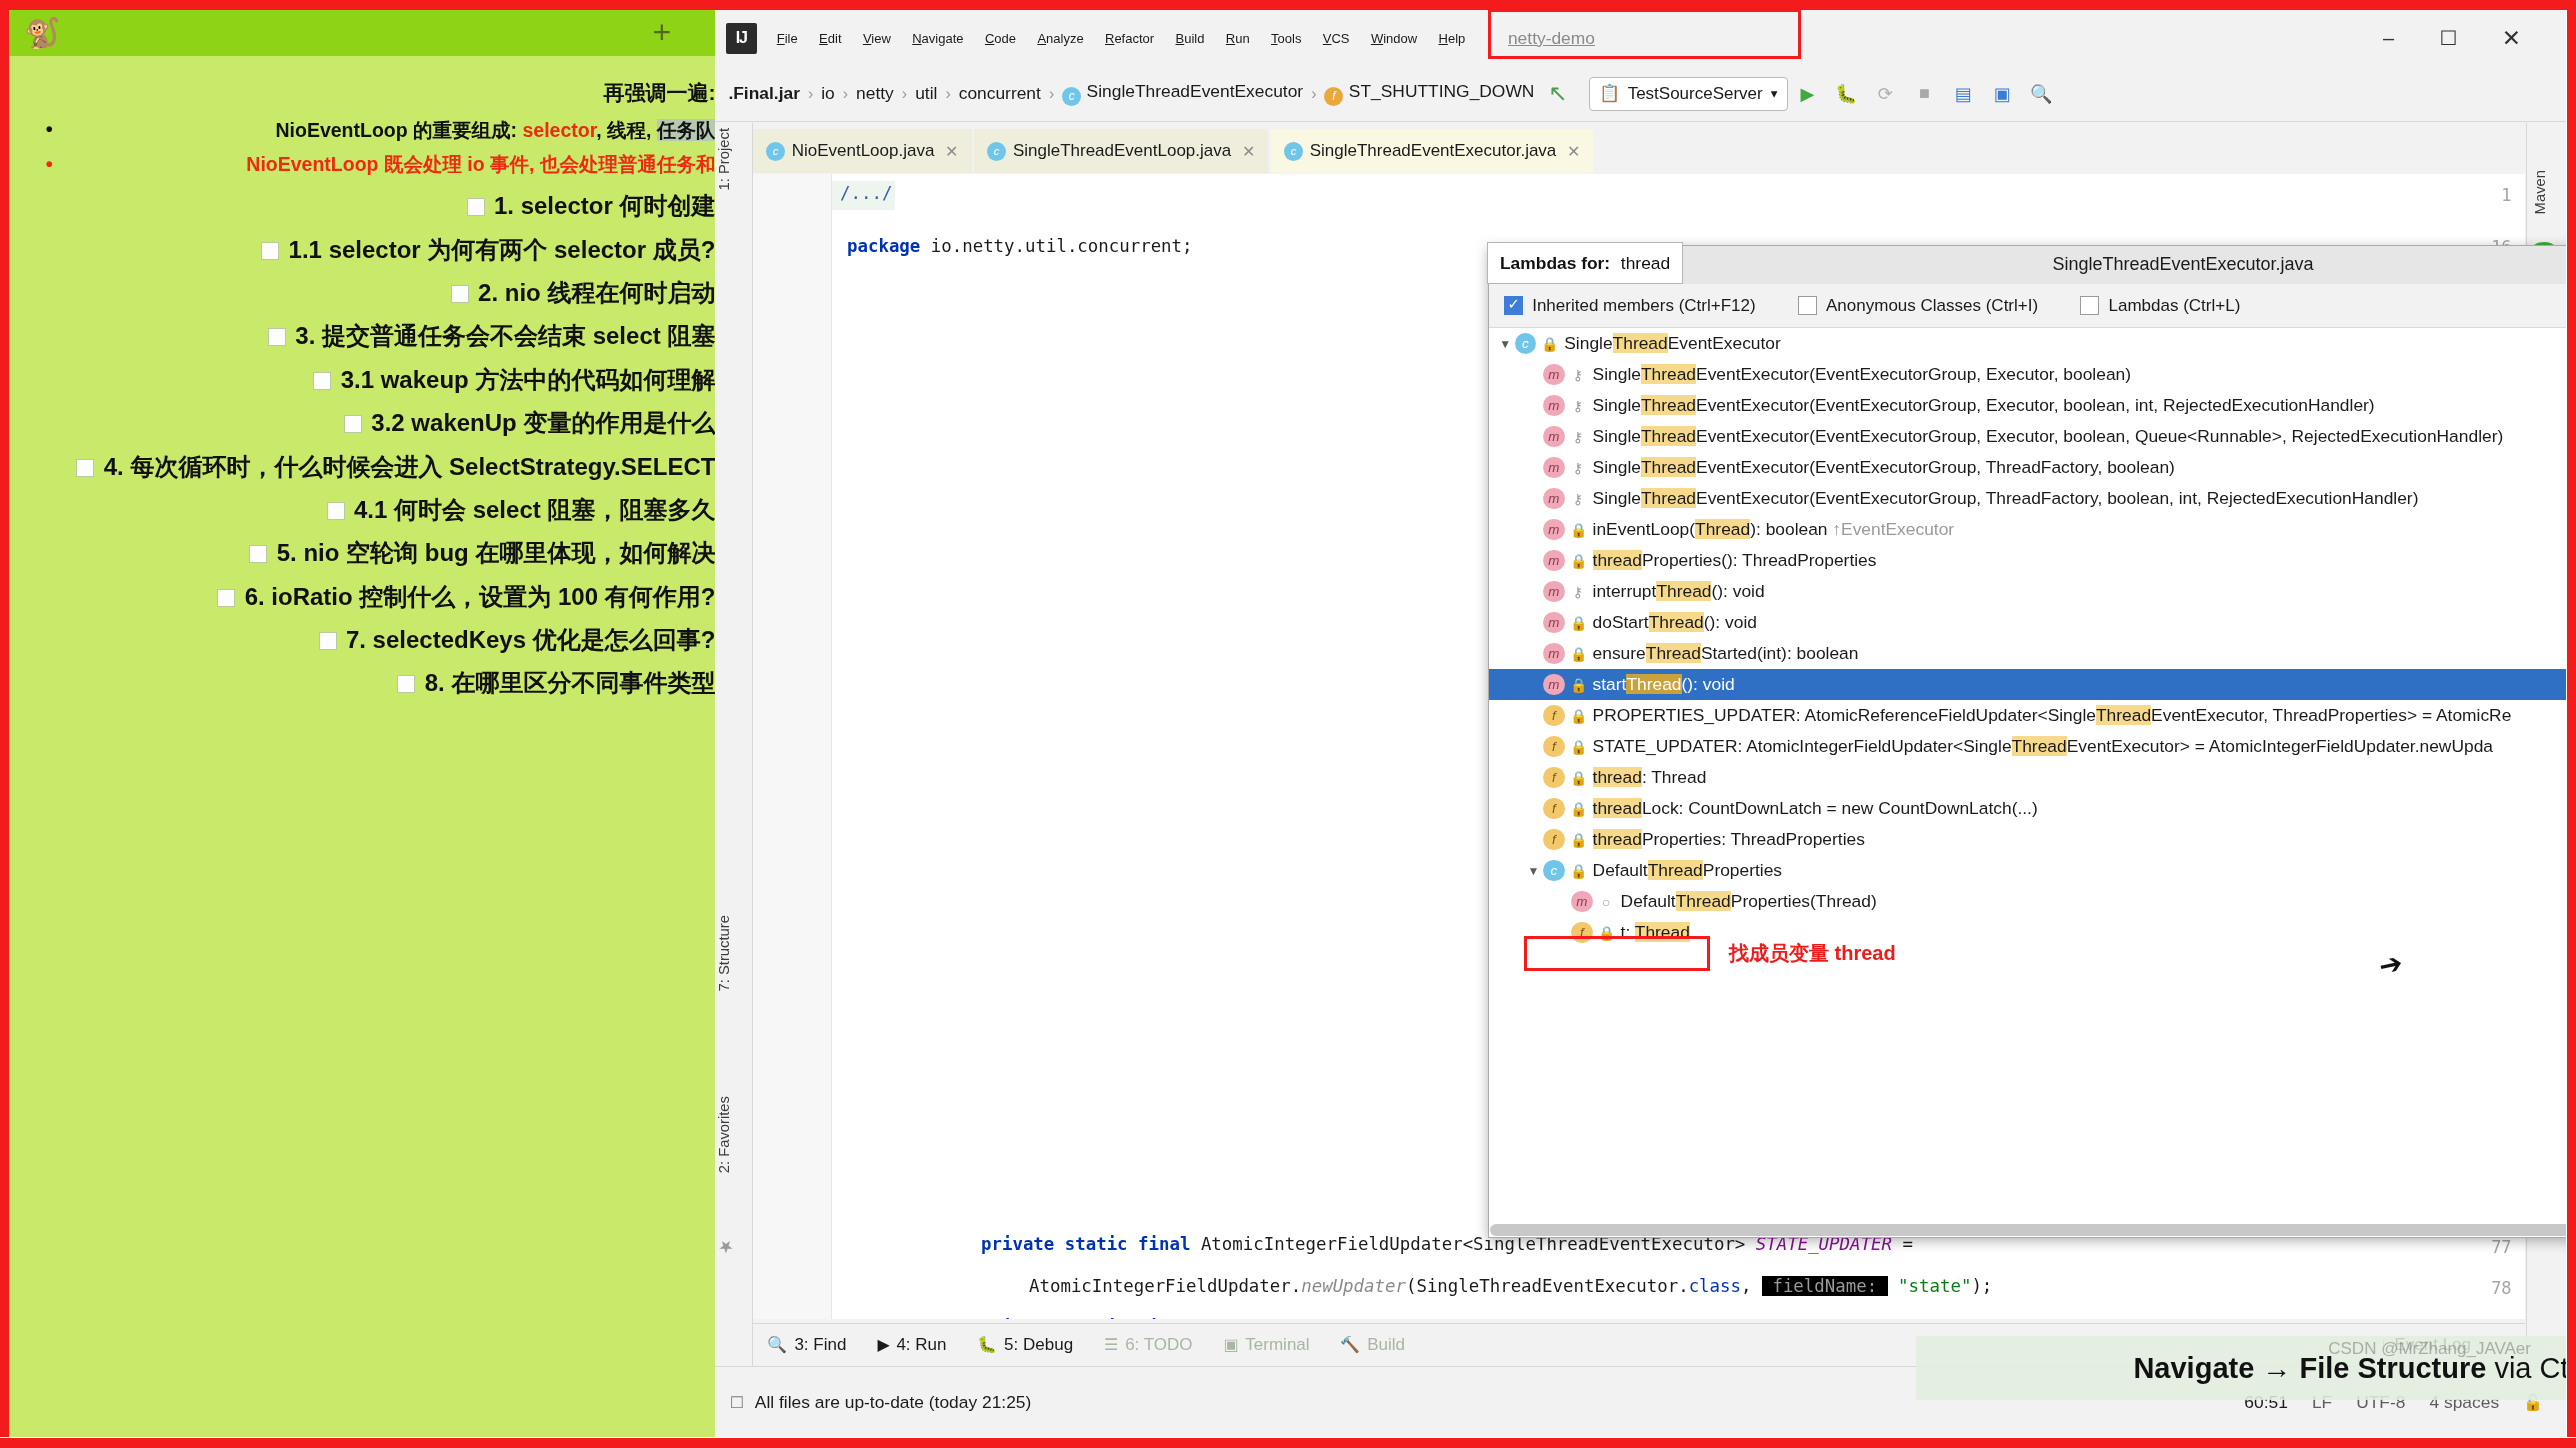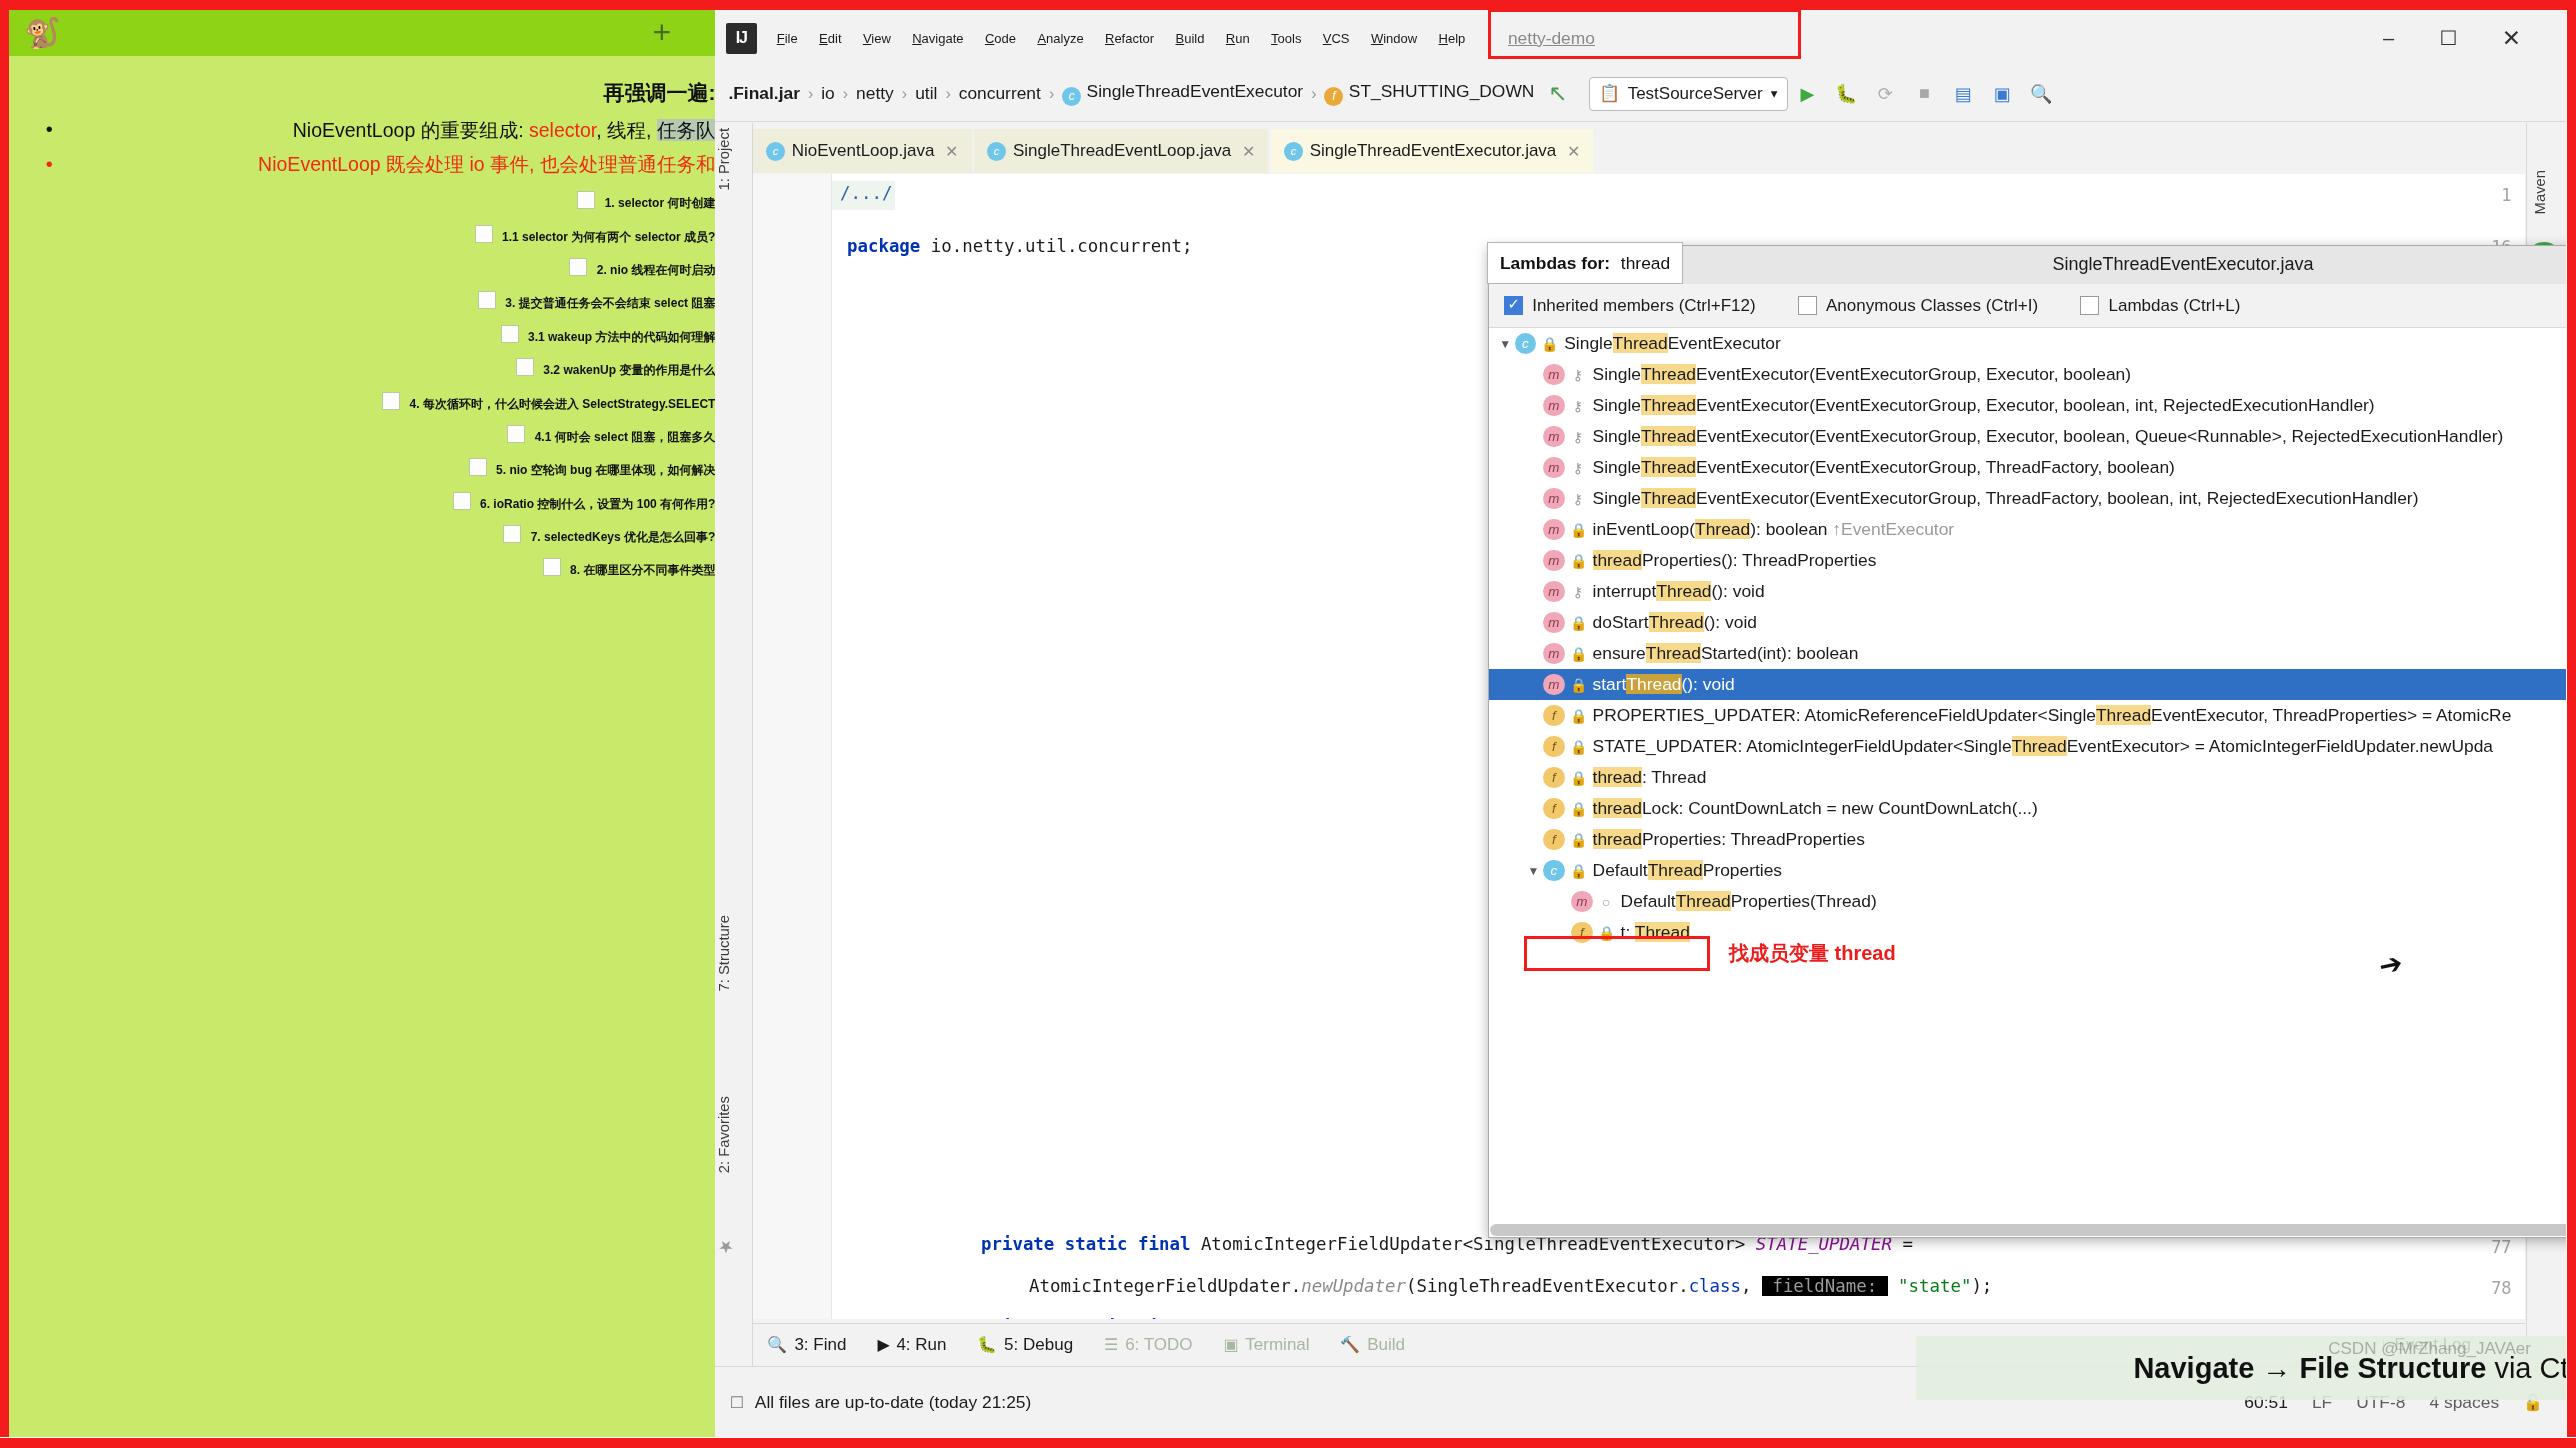--- a/index.html
+++ b/index.html
@@ -16,26 +16,26 @@
   #note { position:absolute; left:9.4px; top:0; width:706px; height:1427px;
           background:#c9e96b; overflow:hidden; }
   #note-top { height:46px; background:#8fd316; position:relative; }
   #note-logo { position:absolute; left:14.8px; top:5.4px; width:34px; height:35px;
                color:#4e7a17; font-size:29.5px; line-height:35px; }
   #note-plus { position:absolute; right:27px; top:4px; width:36px; height:36px;
                color:#4d6b1e; font-size:32px; line-height:36px; font-weight:300; }
   #note-body { padding:23px 0 0 19px; color:#111;text-align:right; }
   #note-head { font-size:21px; font-weight:bold; margin:0 0 10.7px 1.3px; }
   .bullet { position:relative; padding-left:36px; margin:6.7px 0 9.4px 0;
-            font-size:19.5px; font-weight:normal; line-height:1.3; white-space:nowrap; }
+            font-size:19.5px; font-weight:bold; line-height:1.3; white-space:nowrap; }
   .bullet:before { content:"\2022"; position:absolute; left:17.4px; top:-1.3px; font-size:20px; }
   .red { color:#ee2b12; }
   .hl  { background:#b7c9b0; }
   .chk { margin:13.4px 0 0 0; position:relative; white-space:nowrap;
-         font-size:12px; font-weight:bold; line-height:1.25; }
+         font-size:24px; font-weight:bold; line-height:1.25; }
   .chk .box { display:inline-block; width:18px; height:18px; background:#fdfdfd;
               border:0.7px solid #b9c9a0; vertical-align:-2px; margin-right:9.4px; }
   .sub { margin-left:28px; }
 
   
   #ij { position:absolute; left:715px; top:0; width:1851px; height:1427px;
         background:#f2f2f2; overflow:hidden; }
 
   
   #menubar { position:relative; height:56px; background:#f2f2f2;

